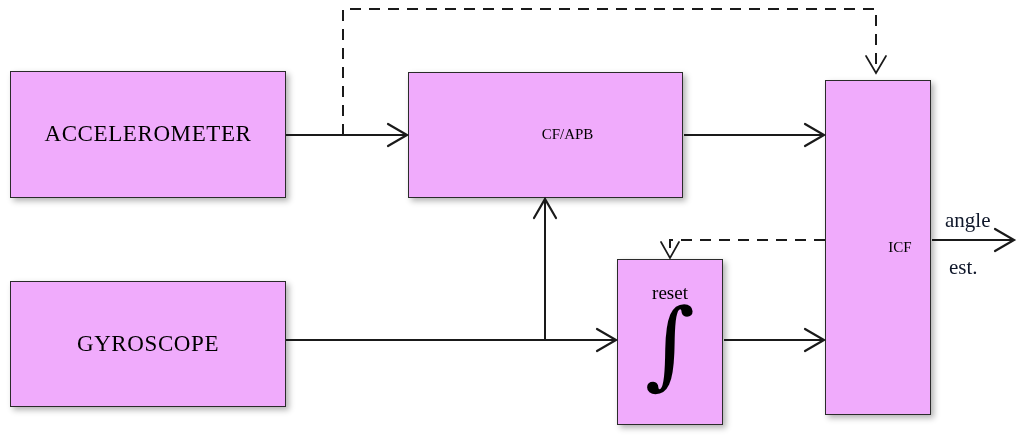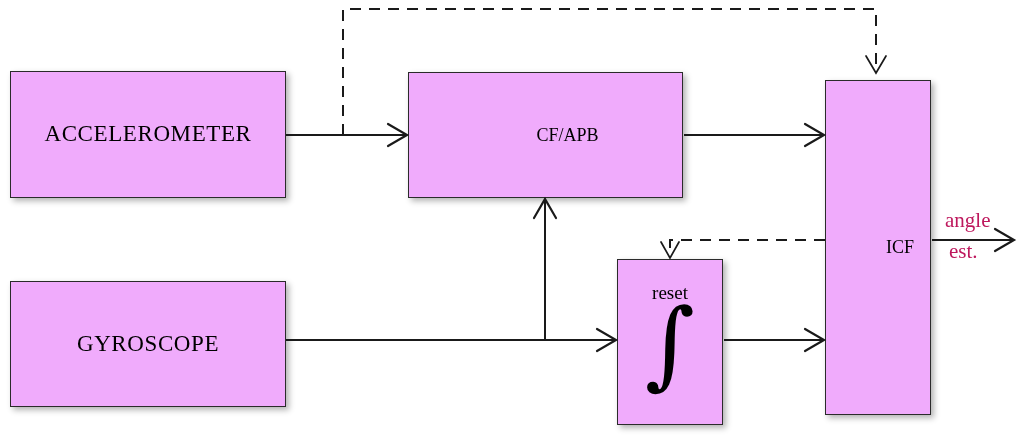--- a/index.html
+++ b/index.html
@@ -26,21 +26,21 @@
     justify-content: center;
     z-index: 3;
   }
   .block-label {
     color: #000000;
     text-align: center;
     line-height: 1.05;
     white-space: nowrap;
   }
   .label-lg { font-size: 23px; letter-spacing: 0.6px; }
-  .label-md { font-size: 18px; margin-left: 44px; }
+  .label-md { font-size: 15px; margin-left: 44px; }
 
   .reset-inner {
     position: absolute;
     left: 0; right: 0;
     text-align: center;
   }
   .reset-word { top: 22px; font-size: 19px; }
   .reset-integral {
     top: 36px;
     font-size: 96px;
@@ -54,21 +54,21 @@
     left: 0; top: 0;
     width: 1024px;
     height: 444px;
     z-index: 5;
     overflow: visible;
     pointer-events: none;
   }
   .outlabel {
     position: absolute;
     font-size: 21px;
-    color: #be185d;
+    color: #0f172a;
     white-space: nowrap;
     z-index: 6;
   }
 </style>
 </head>
 <body>
 
 <div id="canvas">
 
   <svg class="wires" viewBox="0 0 1024 444" xmlns="http://www.w3.org/2000/svg">
@@ -129,15 +129,15 @@
   <div class="block" style="left:617px; top:259px; width:106px; height:166px; display:block;">
     <div class="reset-inner reset-word">reset</div>
     <div class="reset-inner reset-integral">∫</div>
   </div>
 
   <div class="block" style="left:10px; top:281px; width:276px; height:126px;">
     <span class="block-label label-lg">GYROSCOPE</span>
   </div>
 
   <div class="outlabel" style="left:945px; top:208px;">angle</div>
-  <div class="outlabel" style="left:949px; top:239px;">est.</div>
+  <div class="outlabel" style="left:949px; top:255px;">est.</div>
 
 </div>
 
 </body></html>

